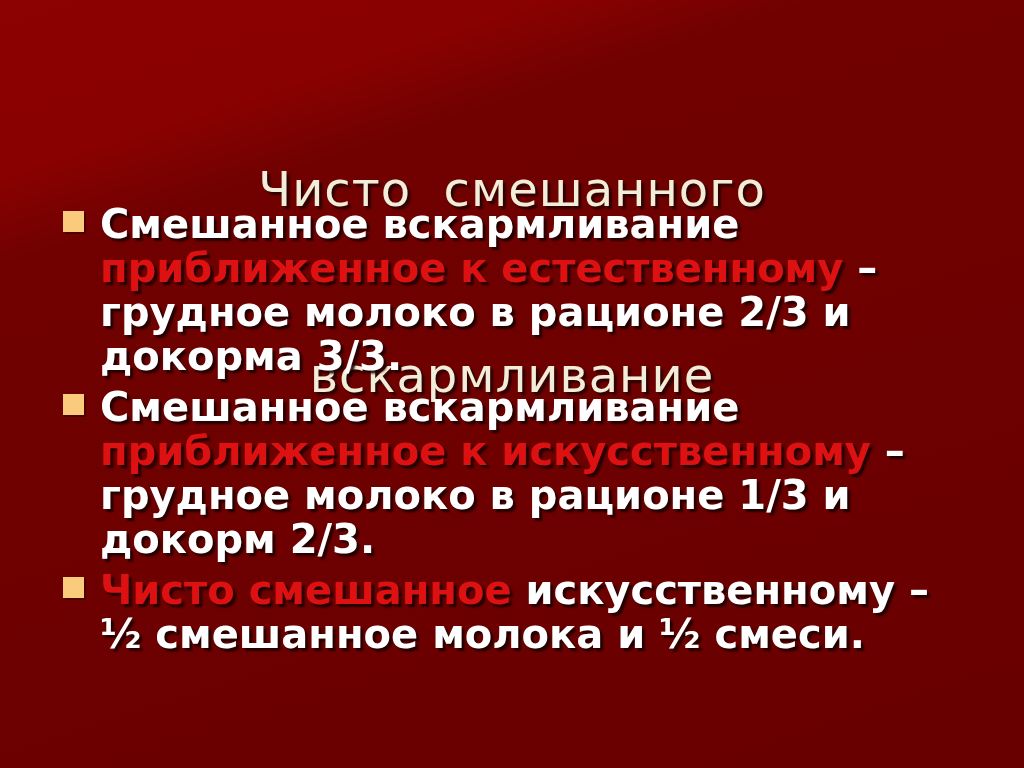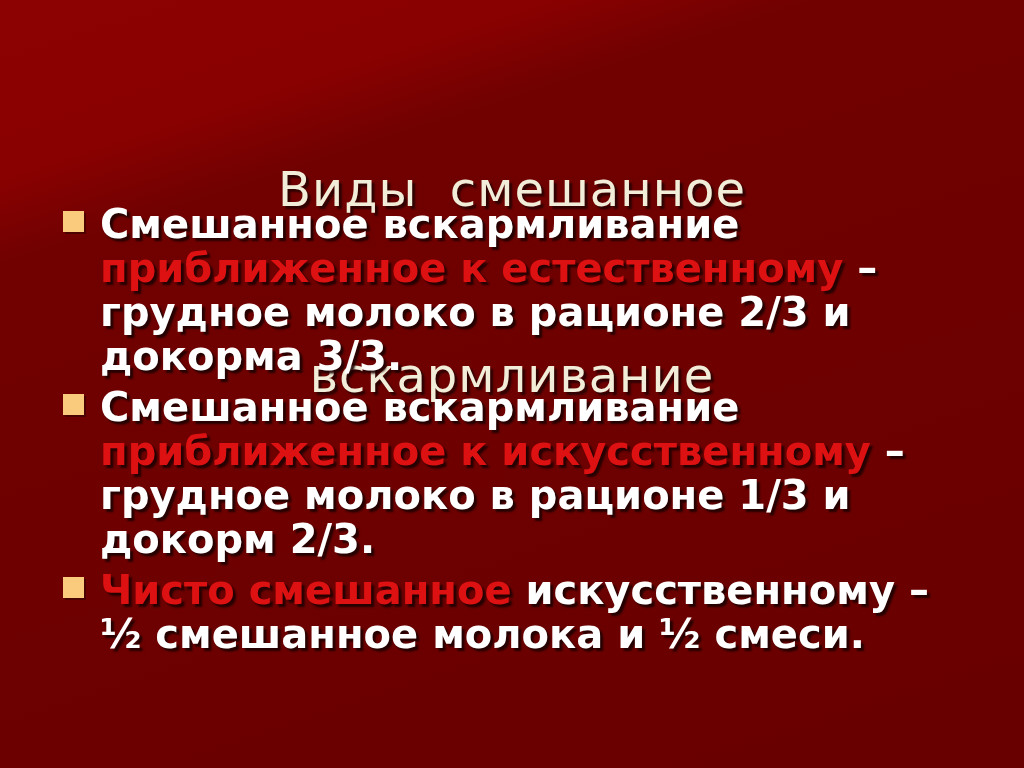--- a/index.html
+++ b/index.html
@@ -64,21 +64,21 @@
   }
   .seg-white { color: #ffffff; }
   .seg-red   { color: #dd1111; }
 </style>
 </head>
 <body>
 
 <div class="slide">
 
   <div class="title">
-    <div>Виды  смешанное</div>
+    <div>Чисто  смешанного</div>
     <div>вскармливание</div>
   </div>
 
   <div class="bullets">
 
     <div class="bullet">
       <span class="marker"></span>
       <div class="bullet-line"><span class="seg-white">Смешанное вскармливание</span></div>
       <div class="bullet-line"><span class="seg-red">приближенное к естественному</span><span class="seg-white"> –</span></div>
       <div class="bullet-line"><span class="seg-white">грудное молоко в рационе 2/3 и</span></div>

